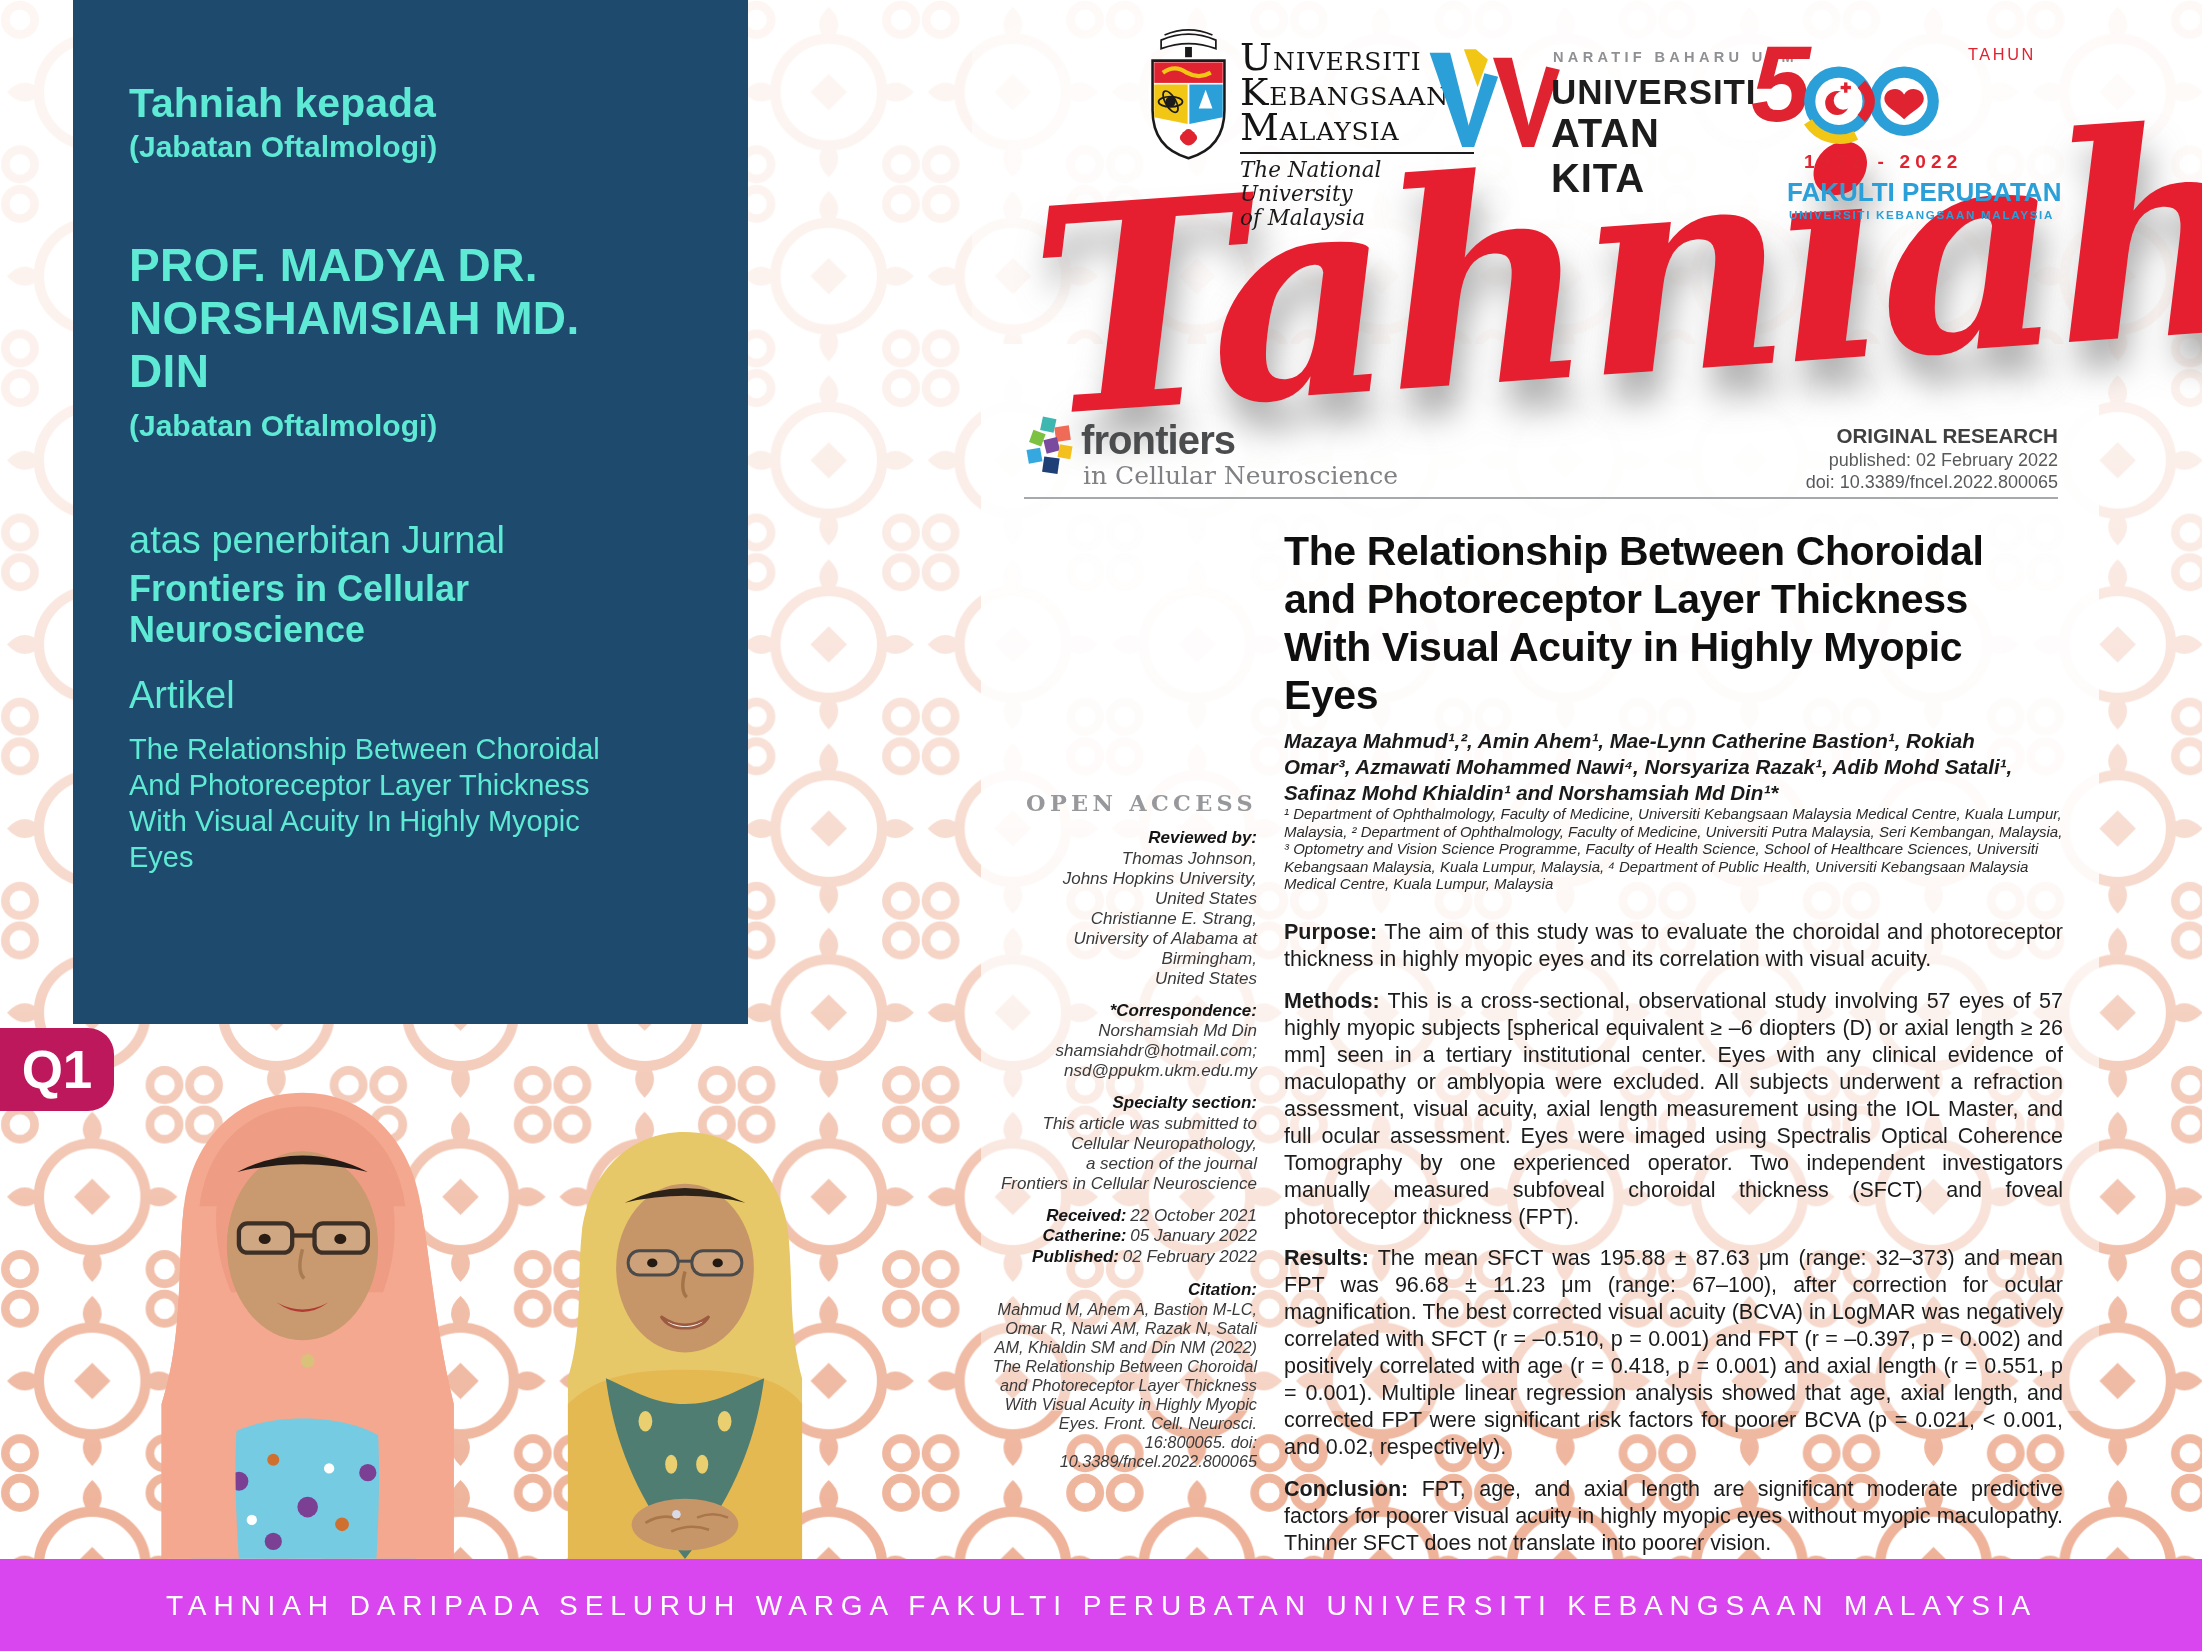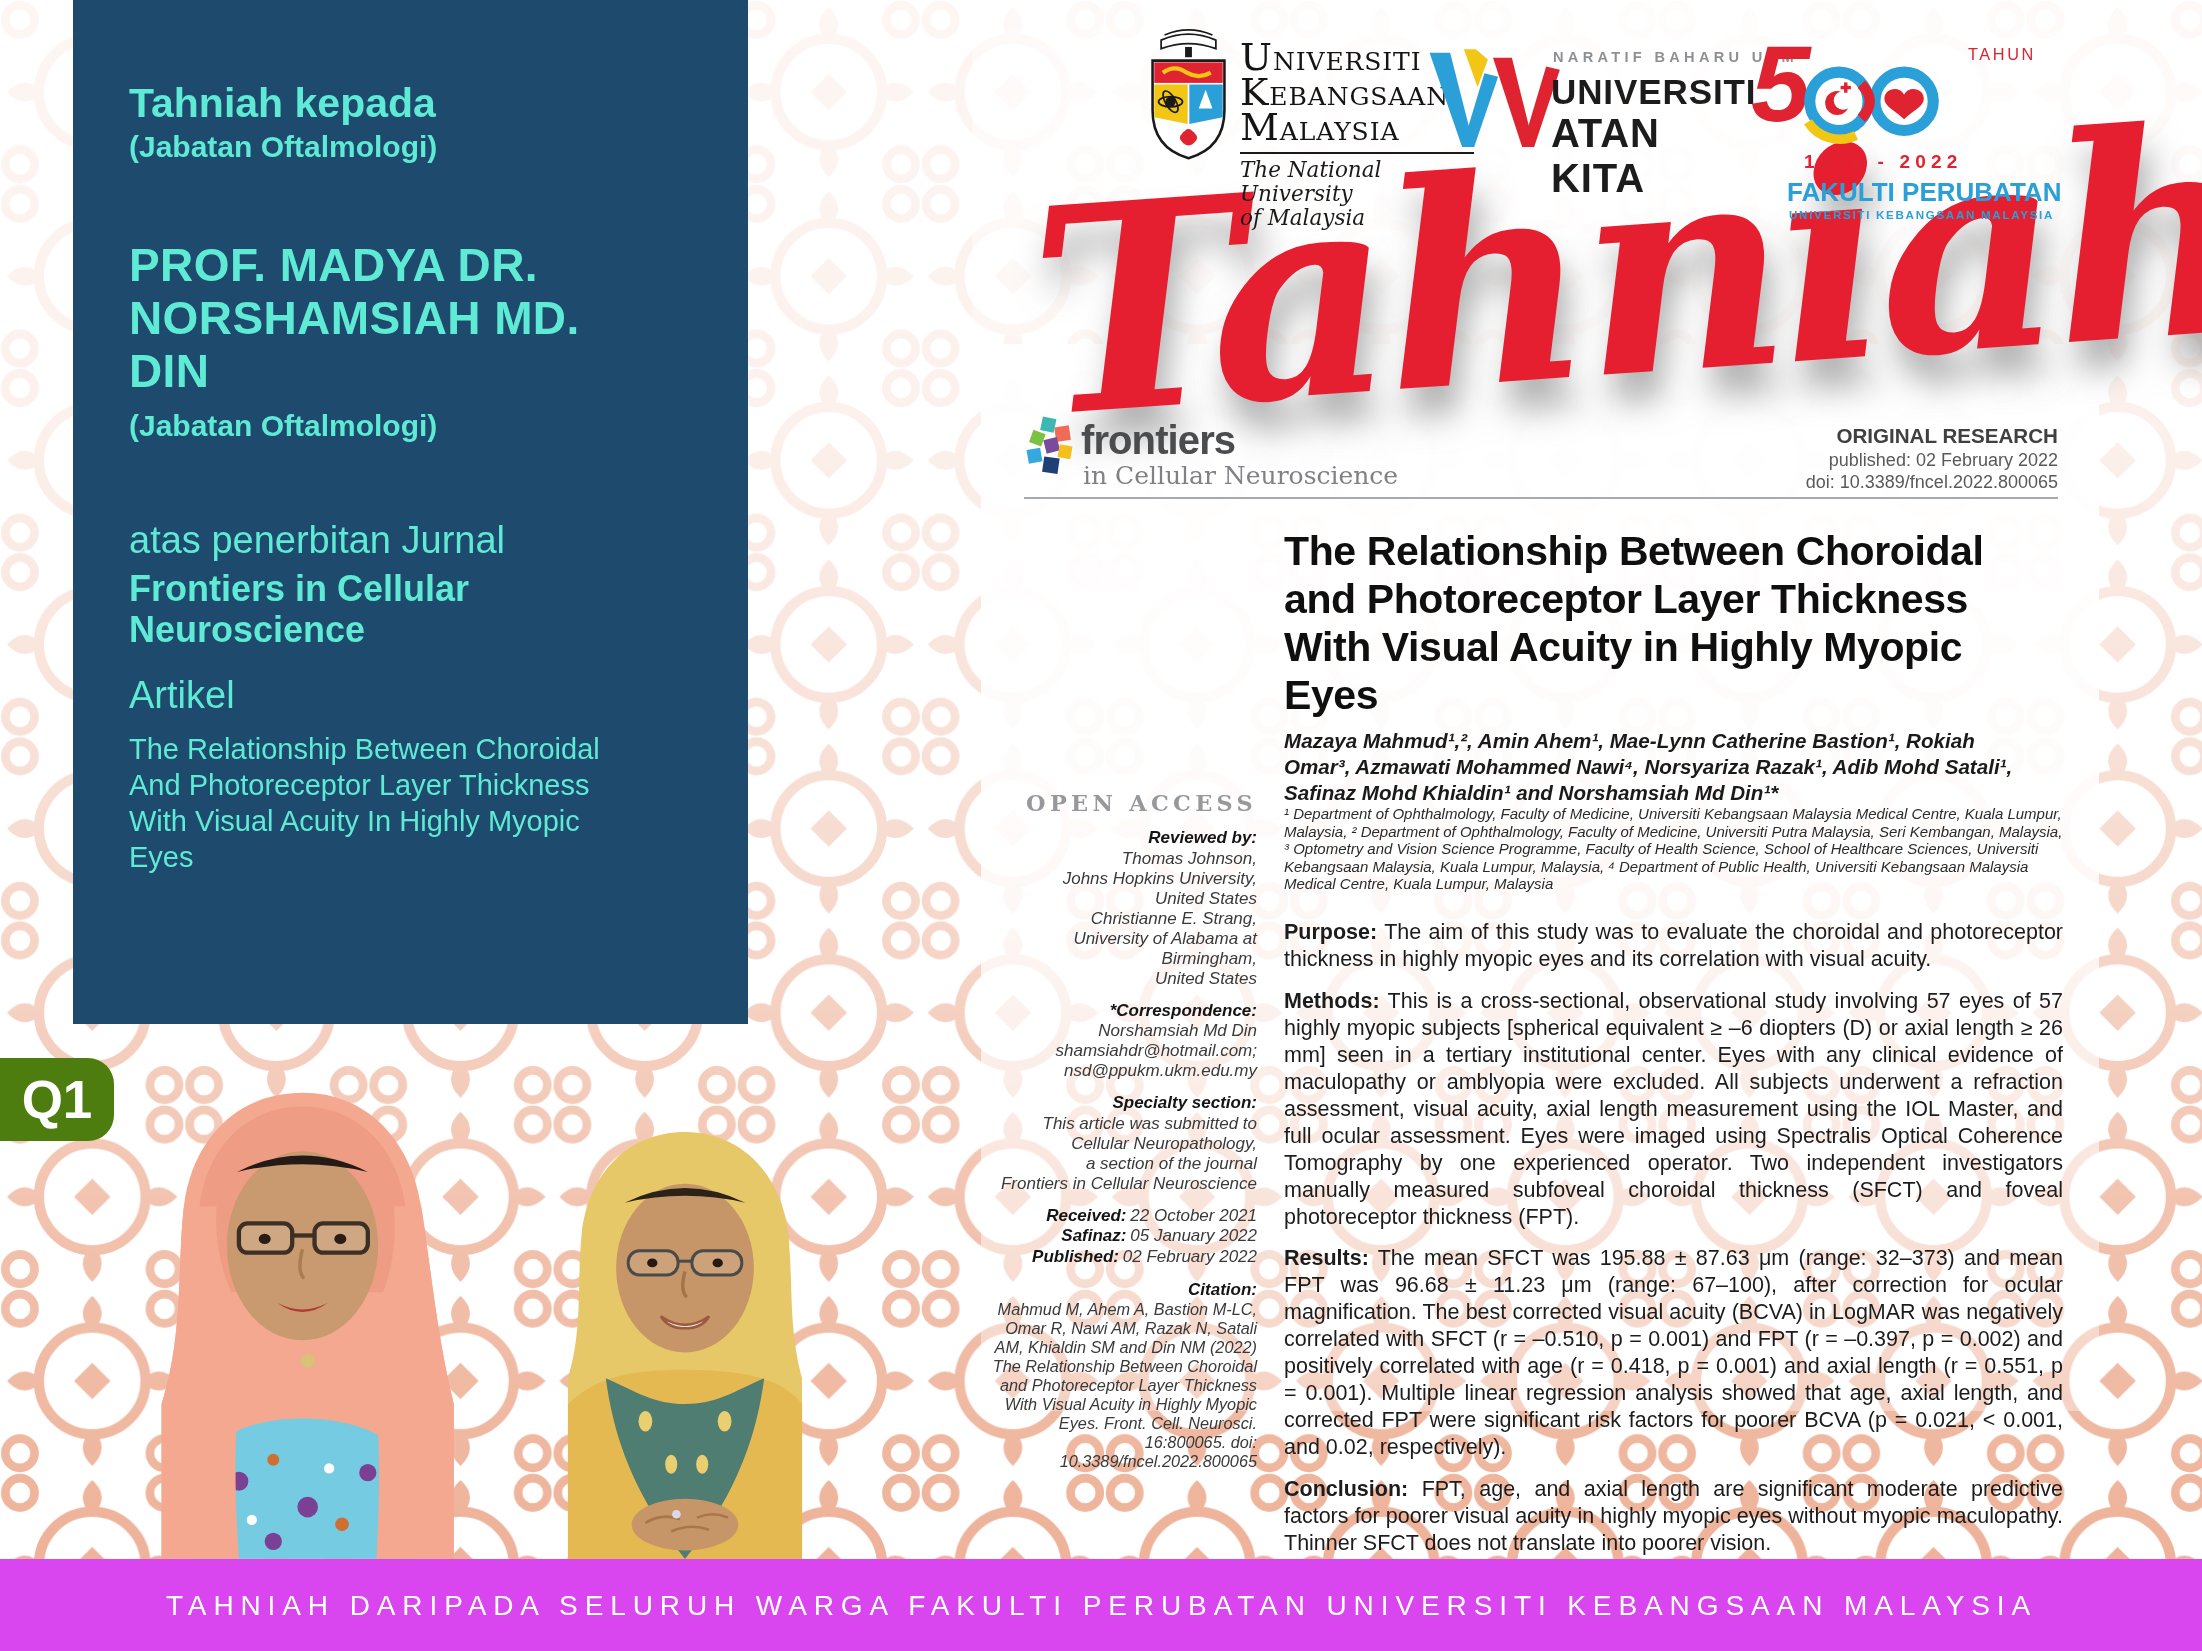--- a/index.html
+++ b/index.html
@@ -25,21 +25,21 @@
   .honoree-name{font-size:46px;font-weight:700;line-height:53px;max-width:533px;letter-spacing:0.4px;}
   .honoree-dept{font-size:30px;font-weight:700;line-height:36px;}
   #name1{margin-top:38px;} #dept1{margin-top:1.7px;}
   #name2{margin-top:74px;} #dept2{margin-top:10.3px;}
   #pub-intro{margin-top:74px;font-size:38px;font-weight:400;line-height:45px;}
   #journal-name{margin-top:5.2px;font-size:36px;font-weight:700;line-height:41px;max-width:430px;}
   #artikel{margin-top:22.4px;font-size:38px;font-weight:300;line-height:45px;}
   #left-article-title{margin-top:13.8px;font-size:29px;font-weight:400;line-height:36px;max-width:508px;}
 
   
-  #q1-badge{left:0;top:1058px;width:114px;height:83px;background:#4d7c0f;z-index:4;
+  #q1-badge{left:0;top:1028px;width:114px;height:83px;background:#be185d;z-index:4;
     border-radius:0 26px 26px 0;display:flex;align-items:center;justify-content:center;
     color:#fff;font-size:53px;font-weight:800;}
 
   
   #footer{left:0;top:1559px;width:2203px;height:93px;background:#d946ef;z-index:5;
     display:flex;align-items:center;justify-content:center;}
   #footer .msg{color:#fff;font-size:28px;letter-spacing:6.9px;white-space:nowrap;font-weight:400;}
 
   
   #ukm-logo{left:1144px;top:26px;z-index:3;}
@@ -262,21 +262,21 @@
       <div class="sb-line">Cellular Neuropathology,</div>
       <div class="sb-line">a section of the journal</div>
       <div class="sb-line">Frontiers in Cellular Neuroscience</div>
     </div>
 
     <div class="sb-block sb-inline">
       <span class="sb-label">Received:</span>
       <span class="sb-line">22 October 2021</span>
     </div>
     <div class="sb-inline">
-      <span class="sb-label">Safinaz:</span>
+      <span class="sb-label">Catherine:</span>
       <span class="sb-line">05 January 2022</span>
     </div>
     <div class="sb-inline">
       <span class="sb-label">Published:</span>
       <span class="sb-line">02 February 2022</span>
     </div>
 
     <div class="sb-block">
       <div class="sb-label">Citation:</div>
       <div class="sb-cite">Mahmud M, Ahem A, Bastion M-LC, Omar R, Nawi AM, Razak N, Satali AM, Khialdin SM and Din NM (2022) The Relationship Between Choroidal and Photoreceptor Layer Thickness With Visual Acuity in Highly Myopic Eyes. Front. Cell. Neurosci. 16:800065. doi: 10.3389/fncel.2022.800065</div>

